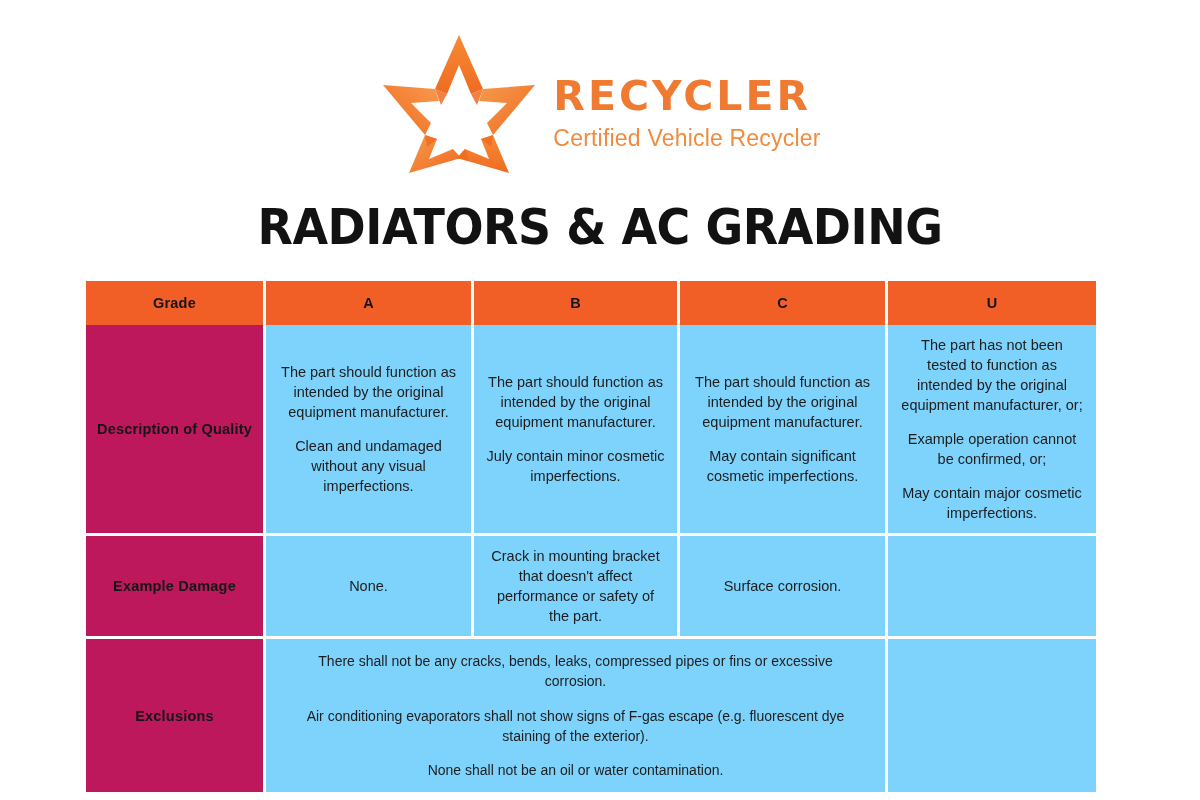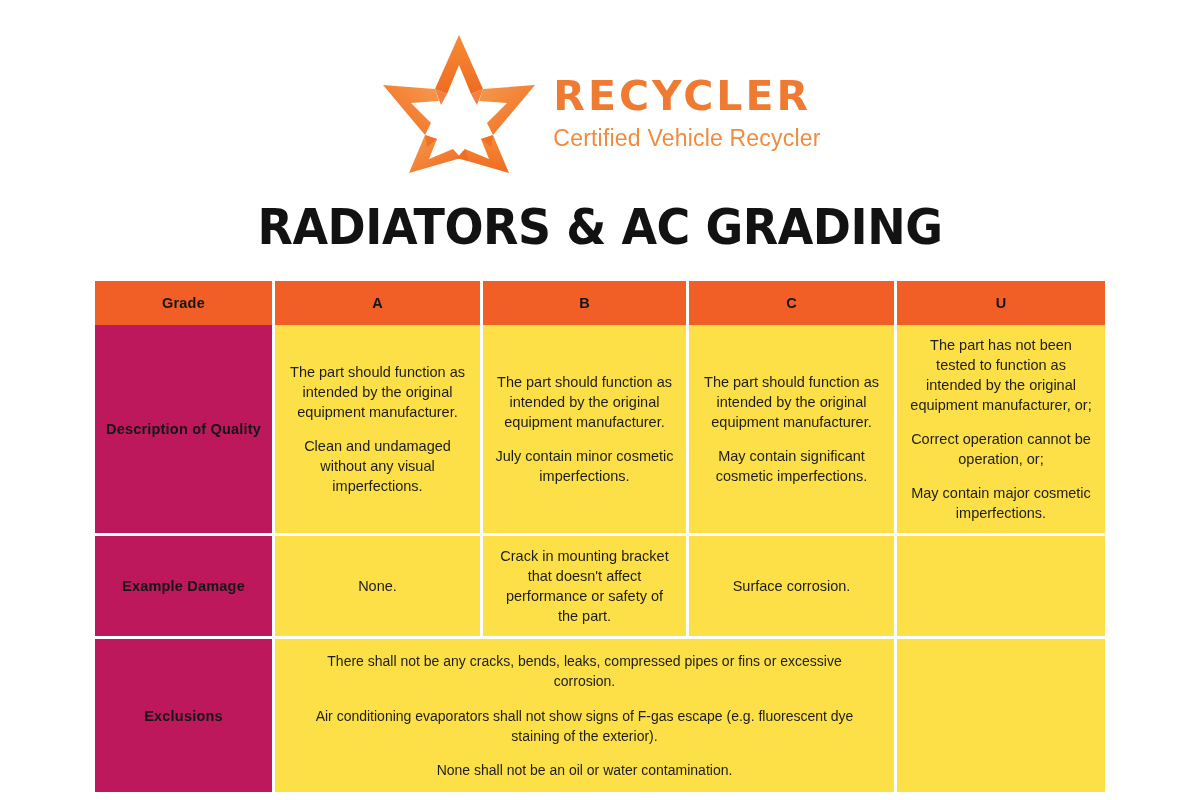--- a/index.html
+++ b/index.html
@@ -75,21 +75,21 @@
     font-size: 50px;
     letter-spacing: -0.5px;
     color: #121212;
     transform: scaleX(0.92);
     transform-origin: center top;
   }
 
   
   .grading-table {
     position: absolute;
-    left: 95px;
+    left: 86px;
     top: 281px;
     width: 1010px;
     border-collapse: separate;
     border-spacing: 0;
     table-layout: fixed;
   }
   .grading-table td, .grading-table th {
     border-right: 3px solid #ffffff;
     border-bottom: 3px solid #ffffff;
     padding: 0;
@@ -122,21 +122,21 @@
   td.rowlabel {
     background: #be185d;
     color: #151515;
     font-family: "Liberation Sans", sans-serif;
     font-weight: bold;
     font-size: 14.5px;
     letter-spacing: 0.2px;
   }
 
   td.cell {
-    background: #fde047;
+    background: #7dd3fc;
     color: #1d1d1d;
     font-family: "Liberation Sans", sans-serif;
     font-size: 14.5px;
     line-height: 1.38;
     padding: 10px 12px;
     text-align: center;
   }
   td.cell.wide {
     font-size: 14px;
     line-height: 1.45;
@@ -230,21 +230,21 @@
         <td class="cell">
             <p>The part should function as intended by the original equipment manufacturer.</p>
             <p>July contain minor cosmetic imperfections.</p>
           </td>
         <td class="cell">
             <p>The part should function as intended by the original equipment manufacturer.</p>
             <p>May contain significant cosmetic imperfections.</p>
           </td>
         <td class="cell">
             <p>The part has not been tested to function as intended by the original equipment manufacturer, or;</p>
-            <p>Correct operation cannot be operation, or;</p>
+            <p>Example operation cannot be confirmed, or;</p>
             <p>May contain major cosmetic imperfections.</p>
           </td>
       </tr>
 
       <tr class="r2">
         <td class="rowlabel">Example Damage</td>
         <td class="cell">
             <p>None.</p>
           </td>
         <td class="cell">

